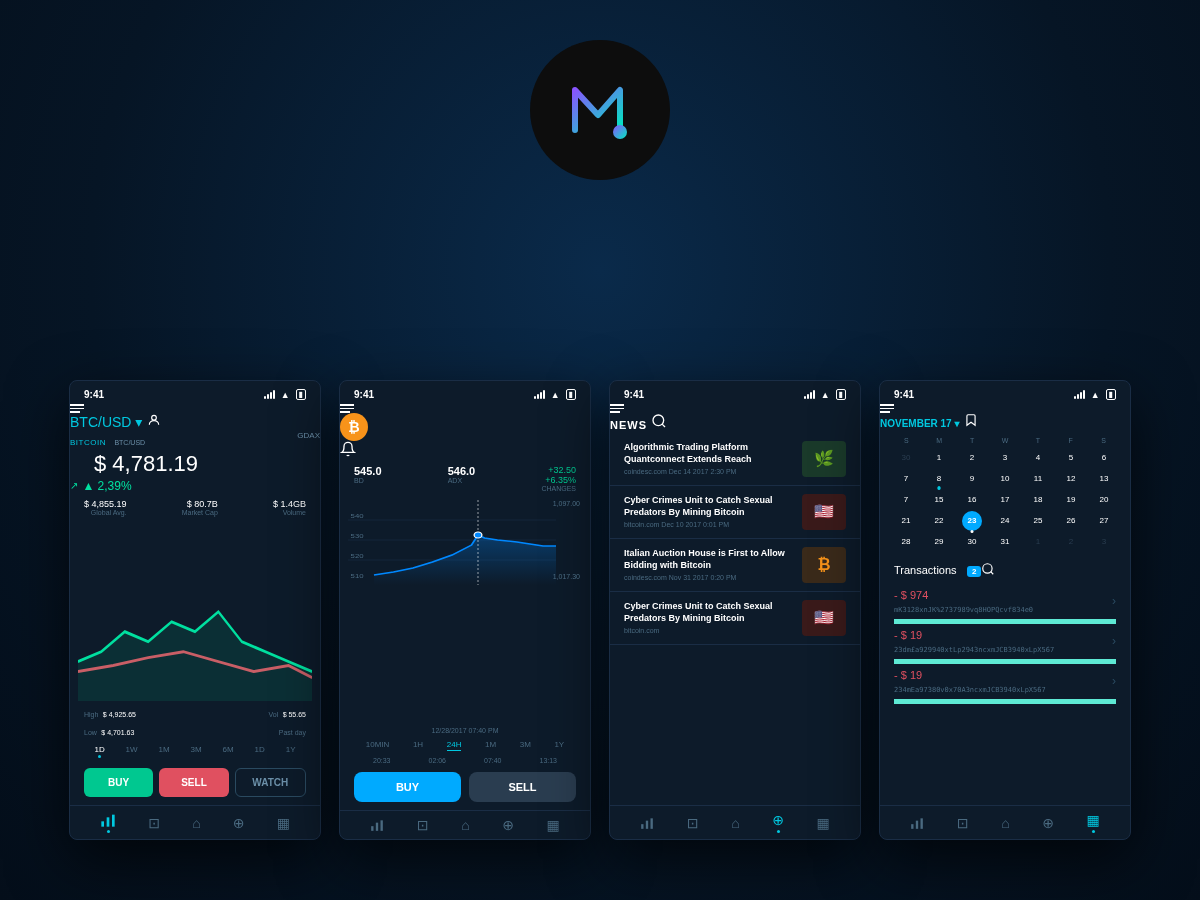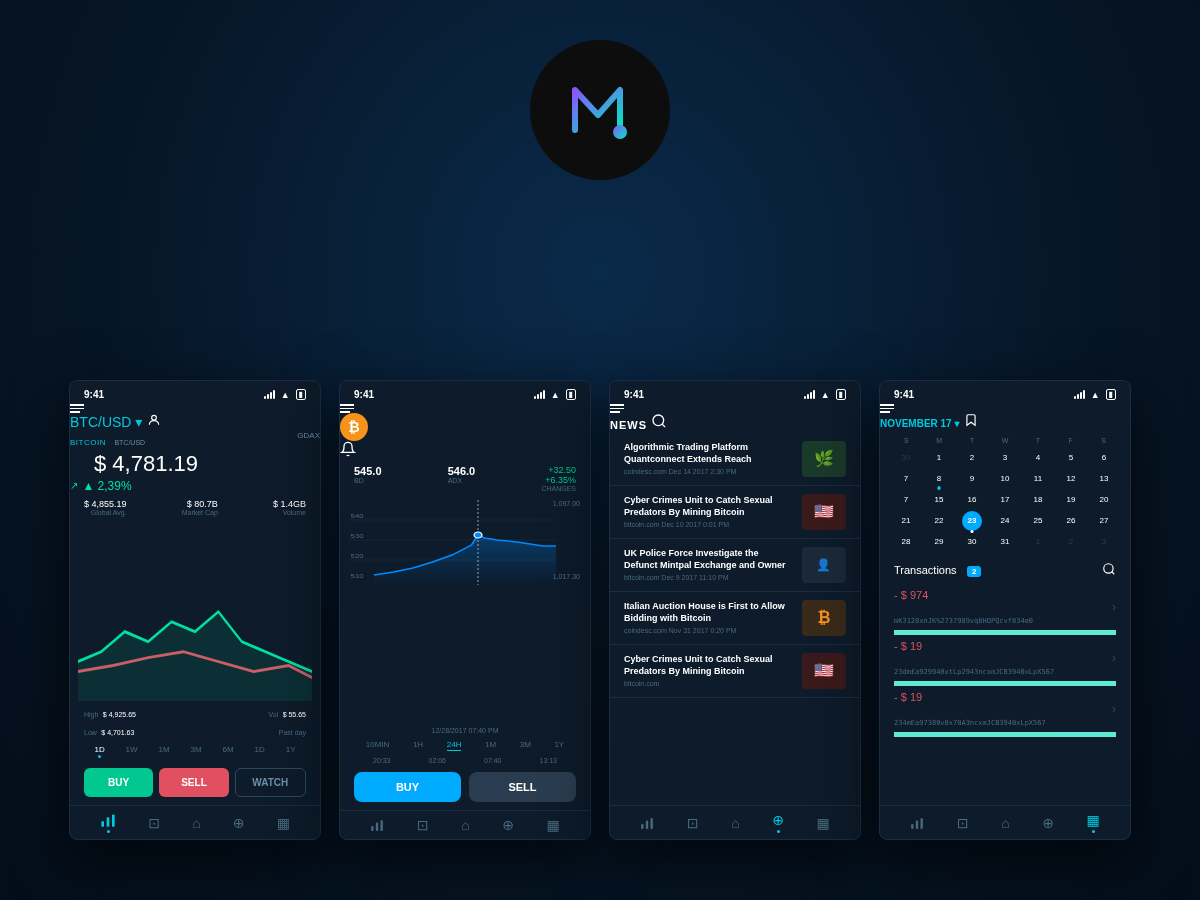--- a/index.html
+++ b/index.html
@@ -528,21 +528,20 @@
       border-radius: 50%;
     }
 
     .transactions-section {
       padding: 4px 14px;
       flex: 1;
       overflow: hidden;
     }
     .transactions-header {
       display: flex;
-      justify-content: space-between;
       align-items: center;
       margin-bottom: 6px;
     }
     .transactions-title {
       font-size: 11px;
       color: #fff;
       font-weight: 500;
     }
     .transactions-count {
       background: #00aaff;
@@ -562,21 +561,21 @@
       border-bottom: 5px solid #5eead4;
     }
     .tx-amount {
       color: #e05060;
       font-size: 11px;
       font-weight: 500;
     }
     .tx-hash {
       font-size: 7px;
       color: #4a6a80;
-      margin-top: 16px;
+      margin-top: 5px;
       font-family: monospace;
     }
     .tx-arrow {
       color: #2a4a60;
       font-size: 12px;
     }
   </style>
 </head>
 <body>
 
@@ -881,29 +880,20 @@
         <div class="news-item">
           <div class="news-text">
             <div class="news-item-title">Cyber Crimes Unit to Catch Sexual Predators By Mining Bitcoin</div>
             <div class="news-source">bitcoin.com Dec 10 2017 0:01 PM</div>
           </div>
           <div class="news-thumb thumb-red">
             <div class="news-thumb-inner">🇺🇸</div>
           </div>
         </div>
 
-        <div class="news-item">
-          <div class="news-text">
-            <div class="news-item-title">UK Police Force Investigate the Defunct Mintpal Exchange and Owner</div>
-            <div class="news-source">bitcoin.com Dec 9 2017 11:10 PM</div>
-          </div>
-          <div class="news-thumb thumb-blue">
-            <div class="news-thumb-inner" style="font-size:12px">👤</div>
-          </div>
-        </div>
 
         <div class="news-item">
           <div class="news-text">
             <div class="news-item-title">Italian Auction House is First to Allow Bidding with Bitcoin</div>
             <div class="news-source">coindesc.com Nov 31 2017 0:20 PM</div>
           </div>
           <div class="news-thumb thumb-orange">
             <div class="news-thumb-inner" style="color:#f7931a;font-weight:bold">₿</div>
           </div>
         </div>

